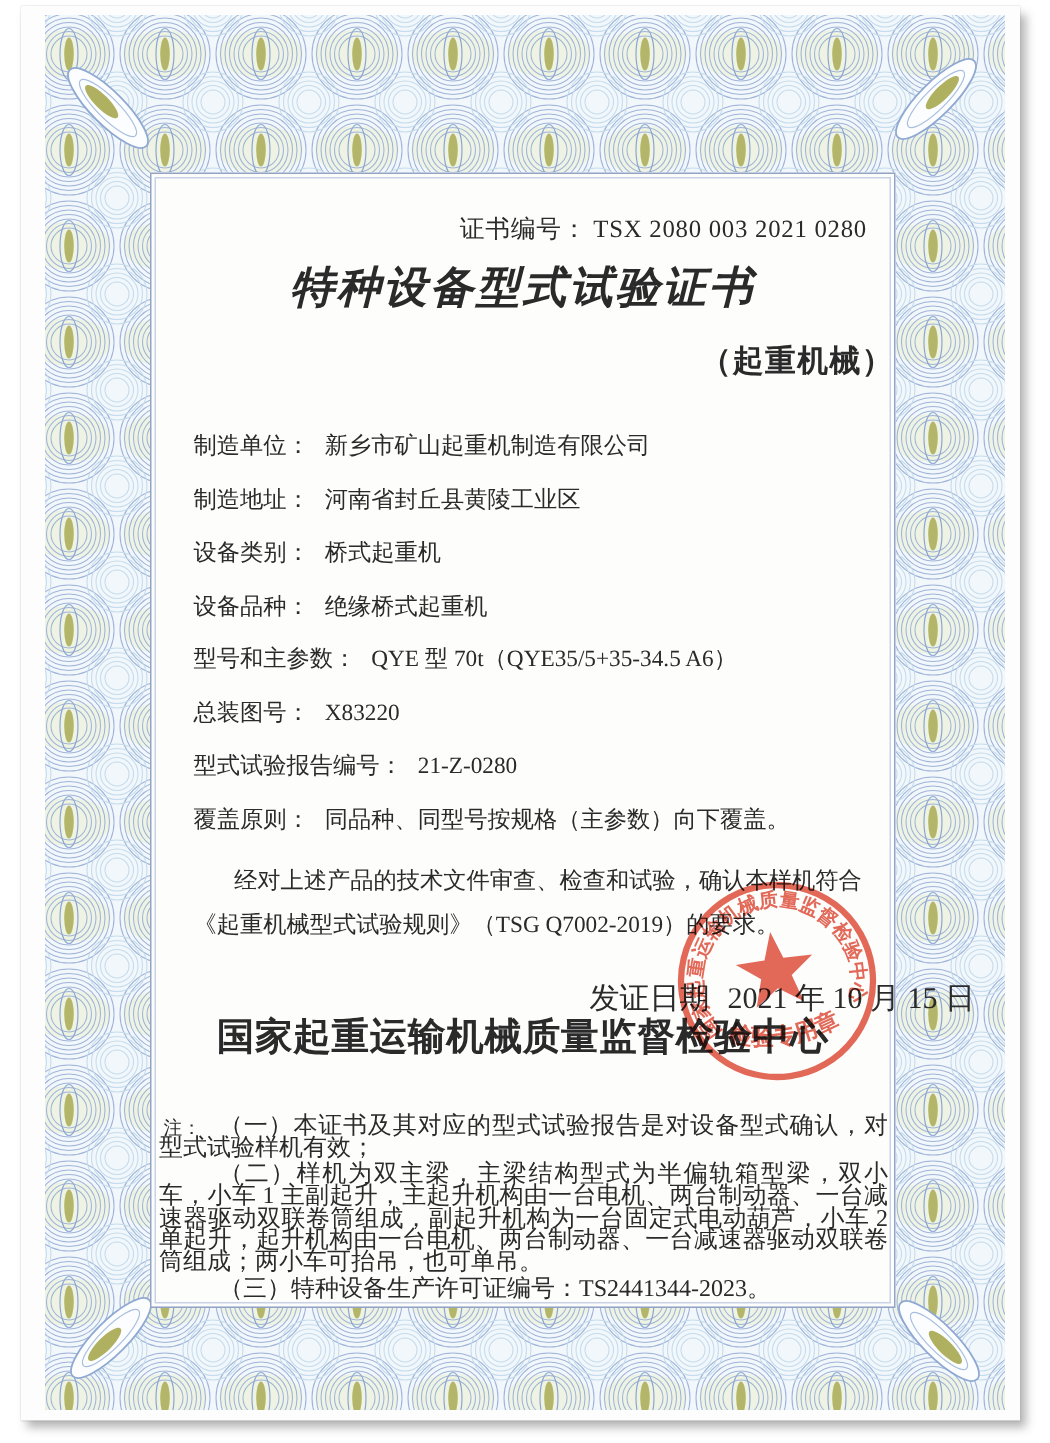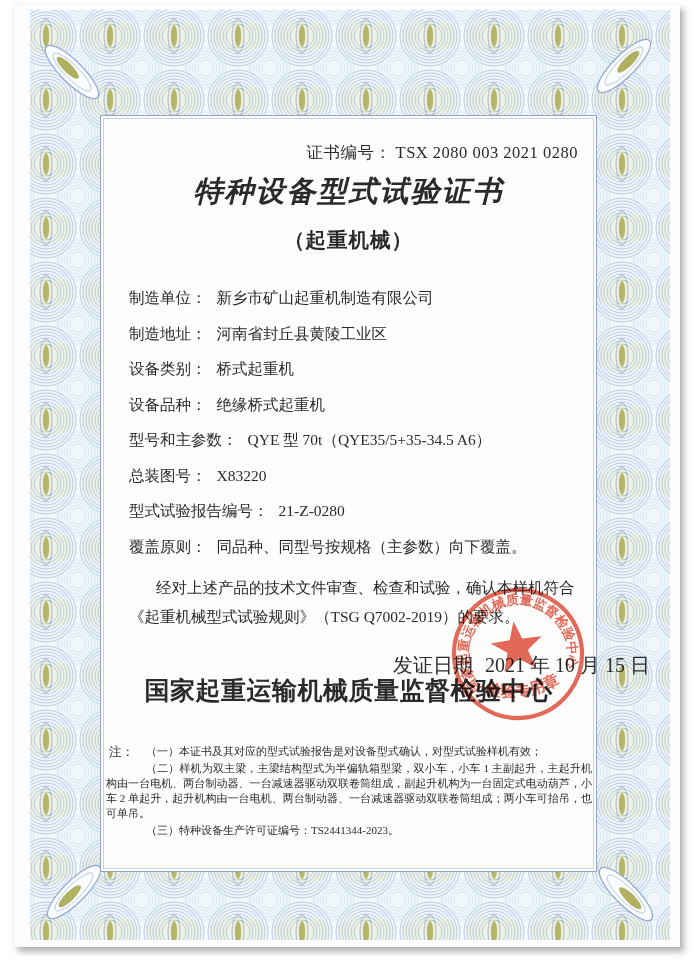--- a/index.html
+++ b/index.html
@@ -8,32 +8,32 @@
   .paper{position:absolute;left:14px;top:4px;width:666px;height:943px;background:#fdfdfd;
          box-shadow:4px 5px 6px rgba(90,90,90,.45), 0 0 1px #c9c9c9;}
   .frame{position:absolute;left:0;top:0;width:666px;height:943px;display:block;}
   .content{position:absolute;left:86px;top:111px;width:497px;height:757px;box-sizing:border-box;
            background:#fdfdfc;border:1.6px solid #93a3c6;
            box-shadow:inset 0 0 0 2px #fdfdfc, inset 0 0 0 3px #c8d2e6;}
   .cert-no{position:absolute;top:26px;right:18px;font-size:16.5px;letter-spacing:.5px;white-space:nowrap;}
   .cert-no .val{margin-left:4px;}
   .title{position:absolute;top:56px;left:0;right:0;text-align:center;
          font-size:29px;font-weight:bold;letter-spacing:2px;font-style:italic;}
-  .subtitle{position:absolute;top:110px;left:0;right:0;text-align:center;
+  .subtitle{position:absolute;top:110px;left:0;right:0;text-align:right;
             font-size:20.5px;font-weight:bold;letter-spacing:1px;}
   .fields{position:absolute;top:172px;left:28px;right:4px;font-size:15.5px;}
   .frow{height:20px;line-height:20px;margin-bottom:15.5px;white-space:nowrap;}
   .frow.last{margin-top:10px;}
   .fval{margin-left:10px;}
   .statement{position:absolute;top:458px;left:28px;right:5px;font-size:15.5px;
              line-height:28.5px;text-indent:27px;}
   .date-row{position:absolute;top:536px;left:292px;font-size:20px;display:flex;gap:12px;white-space:nowrap;}
   .issuer{position:absolute;top:558px;left:0;right:0;text-align:center;
           font-size:25px;font-weight:bold;letter-spacing:.5px;}
-  .notes{position:absolute;top:628px;left:5px;width:486px;font-size:11px;line-height:14.8px;}
+  .notes{position:absolute;top:628px;left:5px;width:486px;font-size:16px;line-height:14.8px;}
   .notes p{margin:0 0 2.5px 0;text-indent:40px;text-align:justify;}
   .notes-label{position:absolute;top:628px;left:8px;font-size:12.5px;}
   .seal{position:absolute;left:322px;top:443px;width:190px;height:190px;
         mix-blend-mode:multiply;opacity:.85;transform:rotate(-8deg);}
 </style>
 </head>
 <body>
 
 <div class="paper">
 

